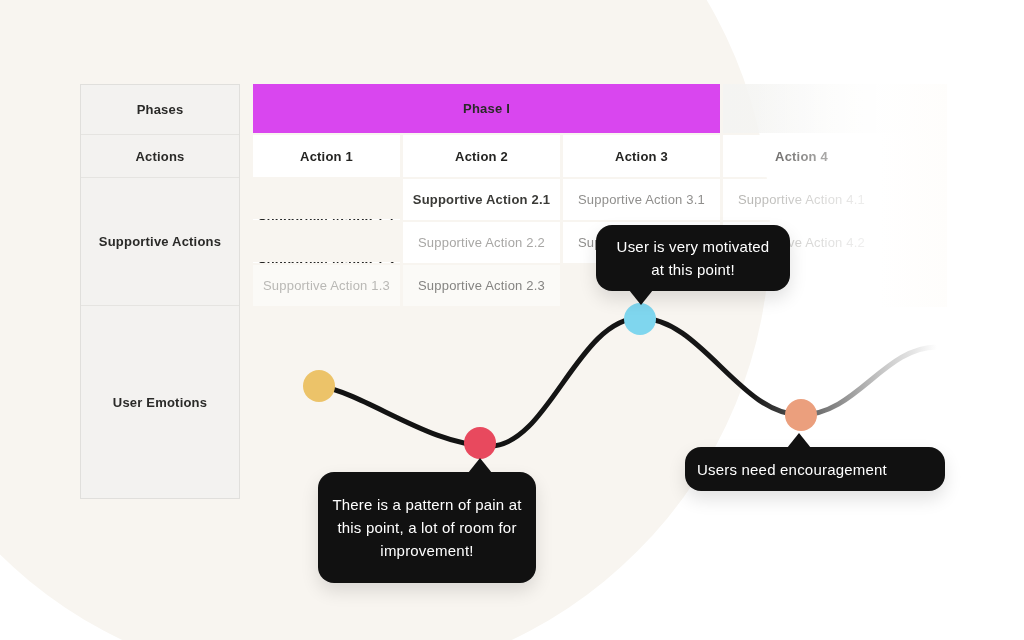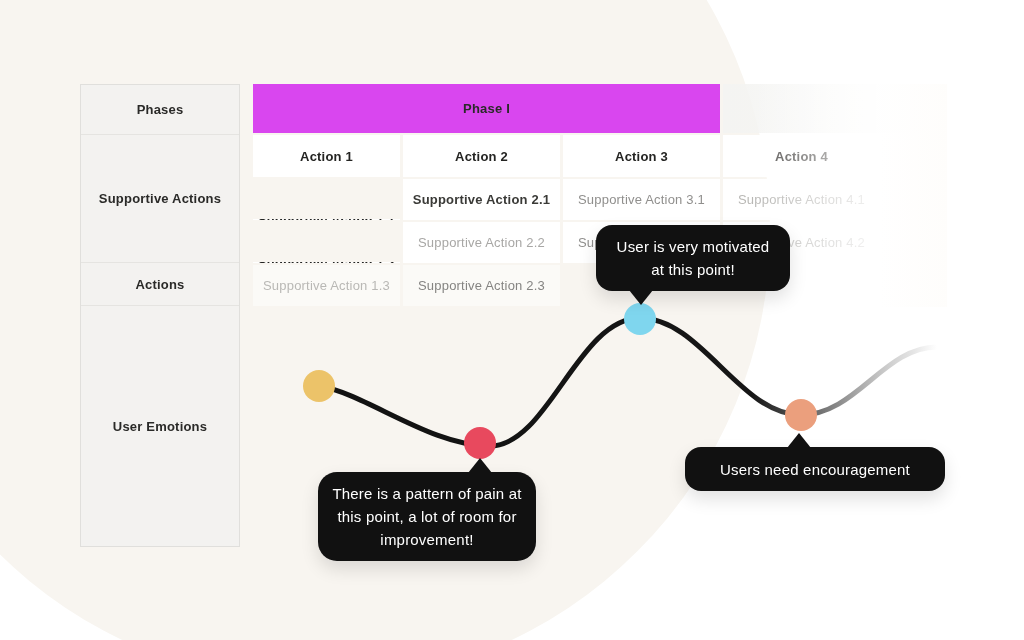--- a/index.html
+++ b/index.html
@@ -9,21 +9,21 @@
     font-family:"Liberation Sans", sans-serif;
     -webkit-font-smoothing:antialiased;
   }
   
   .bg-blob{
     position:absolute;left:-136px;top:-222px;width:906px;height:906px;
     border-radius:50%;background:#f8f5f0;z-index:0;
   }
   
   .row-headers{
-    position:absolute;left:80px;top:84px;width:160px;height:463px;
+    position:absolute;left:80px;top:84px;width:160px;height:415px;
     background:#f3f2f0;border:1px solid #e0dfdc;box-sizing:border-box;
     display:flex;flex-direction:column;z-index:2;
   }
   .row-header{
     display:flex;align-items:center;justify-content:center;
     font-size:13px;font-weight:700;color:#2a2a28;letter-spacing:.2px;
     border-bottom:1px solid #e5e4e1;box-sizing:border-box;
   }
   .row-header:last-child{border-bottom:none;}
   .rh-phases{height:50px;}
@@ -67,40 +67,40 @@
   }
   
   .curve-svg{position:absolute;left:0;top:0;z-index:4;}
   .dot{
     position:absolute;width:32px;height:32px;border-radius:50%;
     transform:translate(-50%,-50%);z-index:5;
   }
   
   .tooltip{
     position:absolute;z-index:6;background:#111111;color:#ffffff;
-    border-radius:16px;display:flex;align-items:center;justify-content:center;
+    border-radius:16px;display:flex;align-items:center;
     text-align:center;font-size:15px;line-height:23px;letter-spacing:.2px;
     box-shadow:0 8px 18px rgba(0,0,0,.12);box-sizing:border-box;padding:8px 12px;
   }
   .tooltip .tail{position:absolute;width:0;height:0;border-left:12px solid transparent;border-right:12px solid transparent;}
   .tail-down{border-top:15px solid #111111;bottom:-14px;}
   .tail-up{border-bottom:15px solid #111111;top:-14px;}
   .tt-motivated{left:596px;top:225px;width:194px;height:66px;}
-  .tt-pain{left:318px;top:472px;width:218px;height:89px;border-radius:19px;}
+  .tt-pain{left:318px;top:472px;width:218px;height:111px;}
   .tt-encourage{left:685px;top:447px;width:260px;height:44px;white-space:nowrap;}
 </style>
 </head>
 <body>
 
 <div class="bg-blob"></div>
 
 <div class="row-headers">
   <div class="row-header rh-phases">Phases</div>
+  <div class="row-header rh-actions">Actions</div>
   <div class="row-header rh-supportive">Supportive Actions</div>
-  <div class="row-header rh-actions">Actions</div>
   <div class="row-header rh-emotions">User Emotions</div>
 </div>
 
 <div class="phase-band-fade"></div>
 
 <div class="grid">
   <div class="cell phase-cell">Phase I</div>
 
   <div class="cell action-cell" style="grid-column:1">Action 1</div>
   <div class="cell action-cell" style="grid-column:2">Action 2</div>

